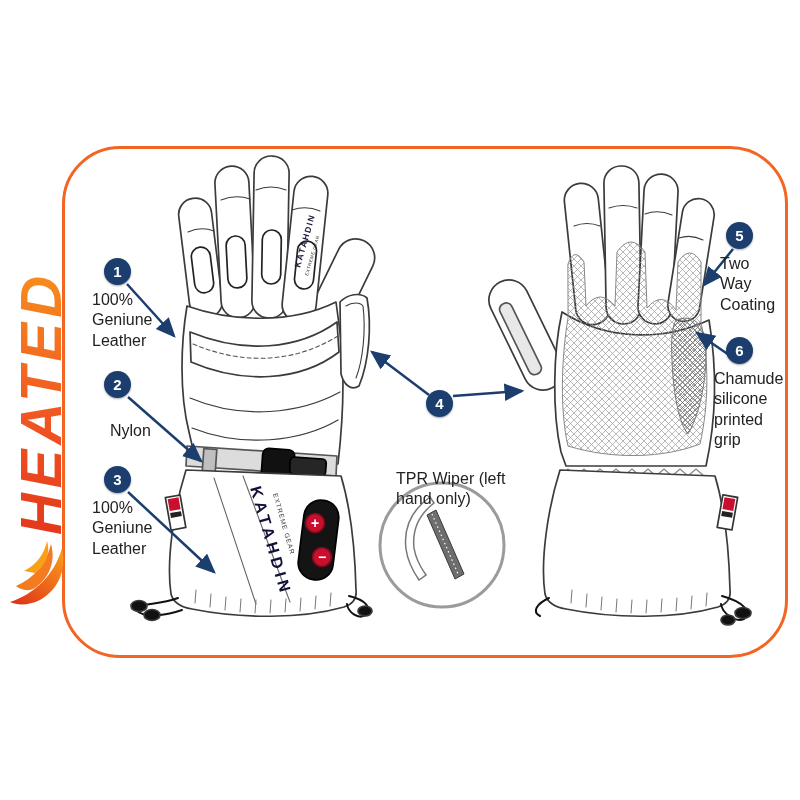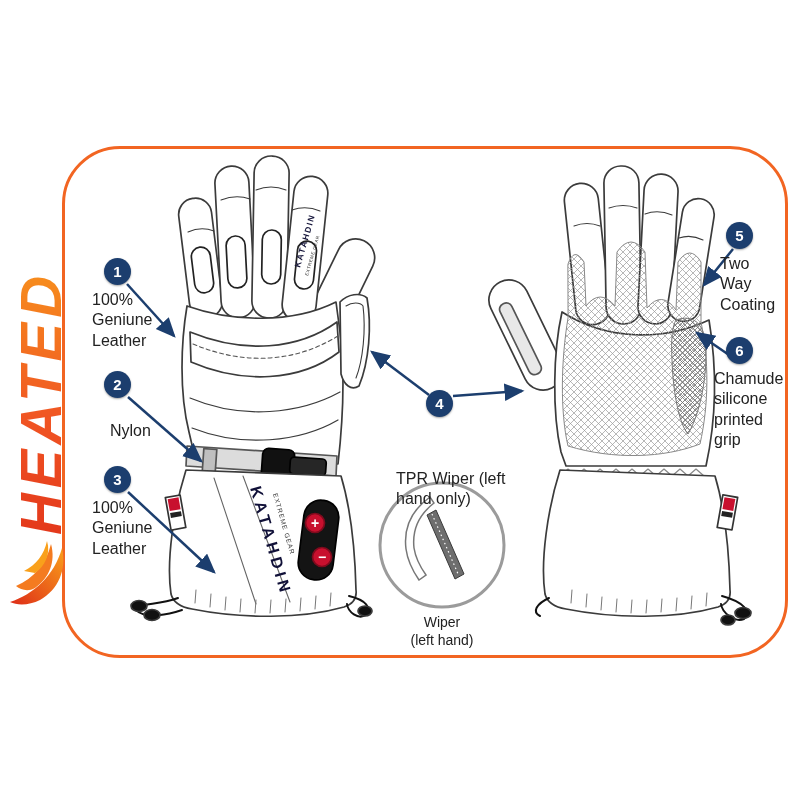--- a/index.html
+++ b/index.html
@@ -200,16 +200,14 @@
 Coating</div>
   </div>
   <div class="callout" id="c6" style="left:726px;top:337px">
     <div class="badge">6</div>
     <div class="clabel">Chamude
 silicone
 printed
 grip</div>
   </div>
 
-  <div class="inset-caption">Wiper
-(left hand)</div>
 
 </div>
 
 </body></html>

